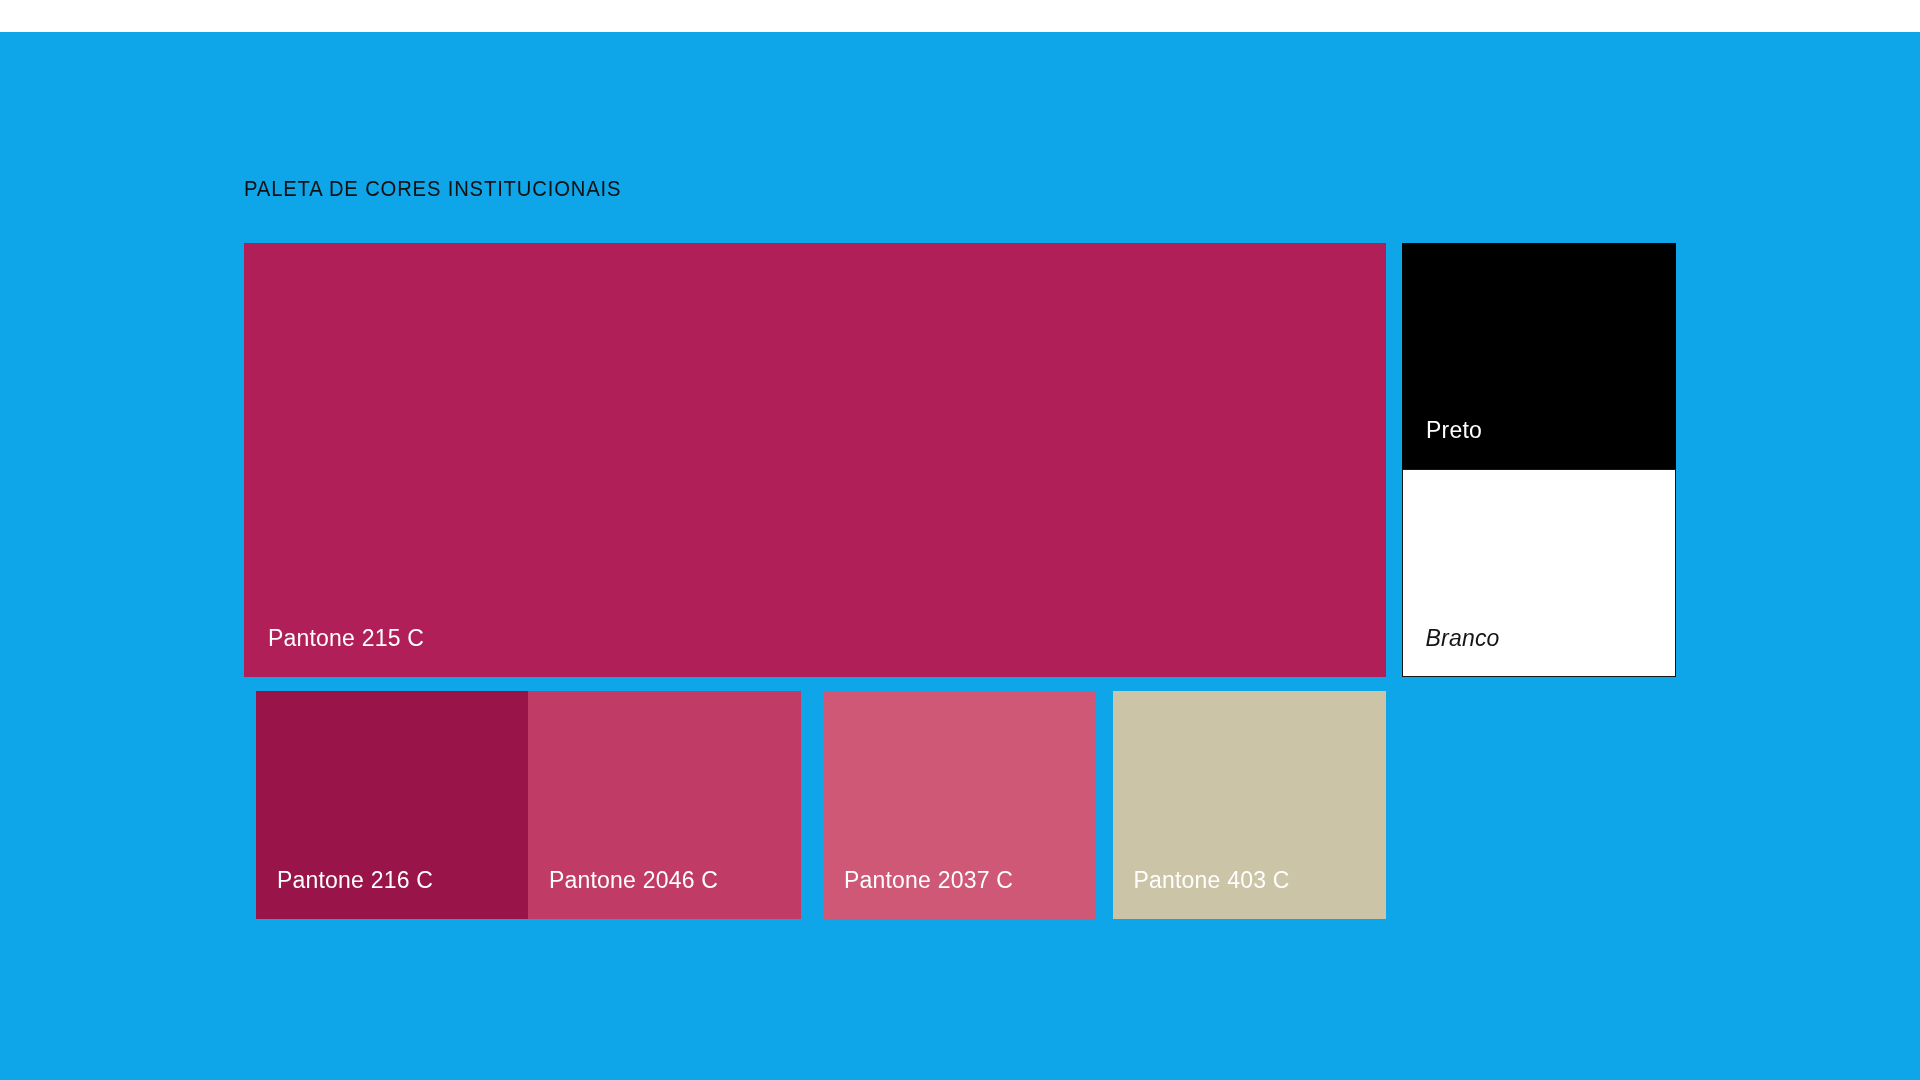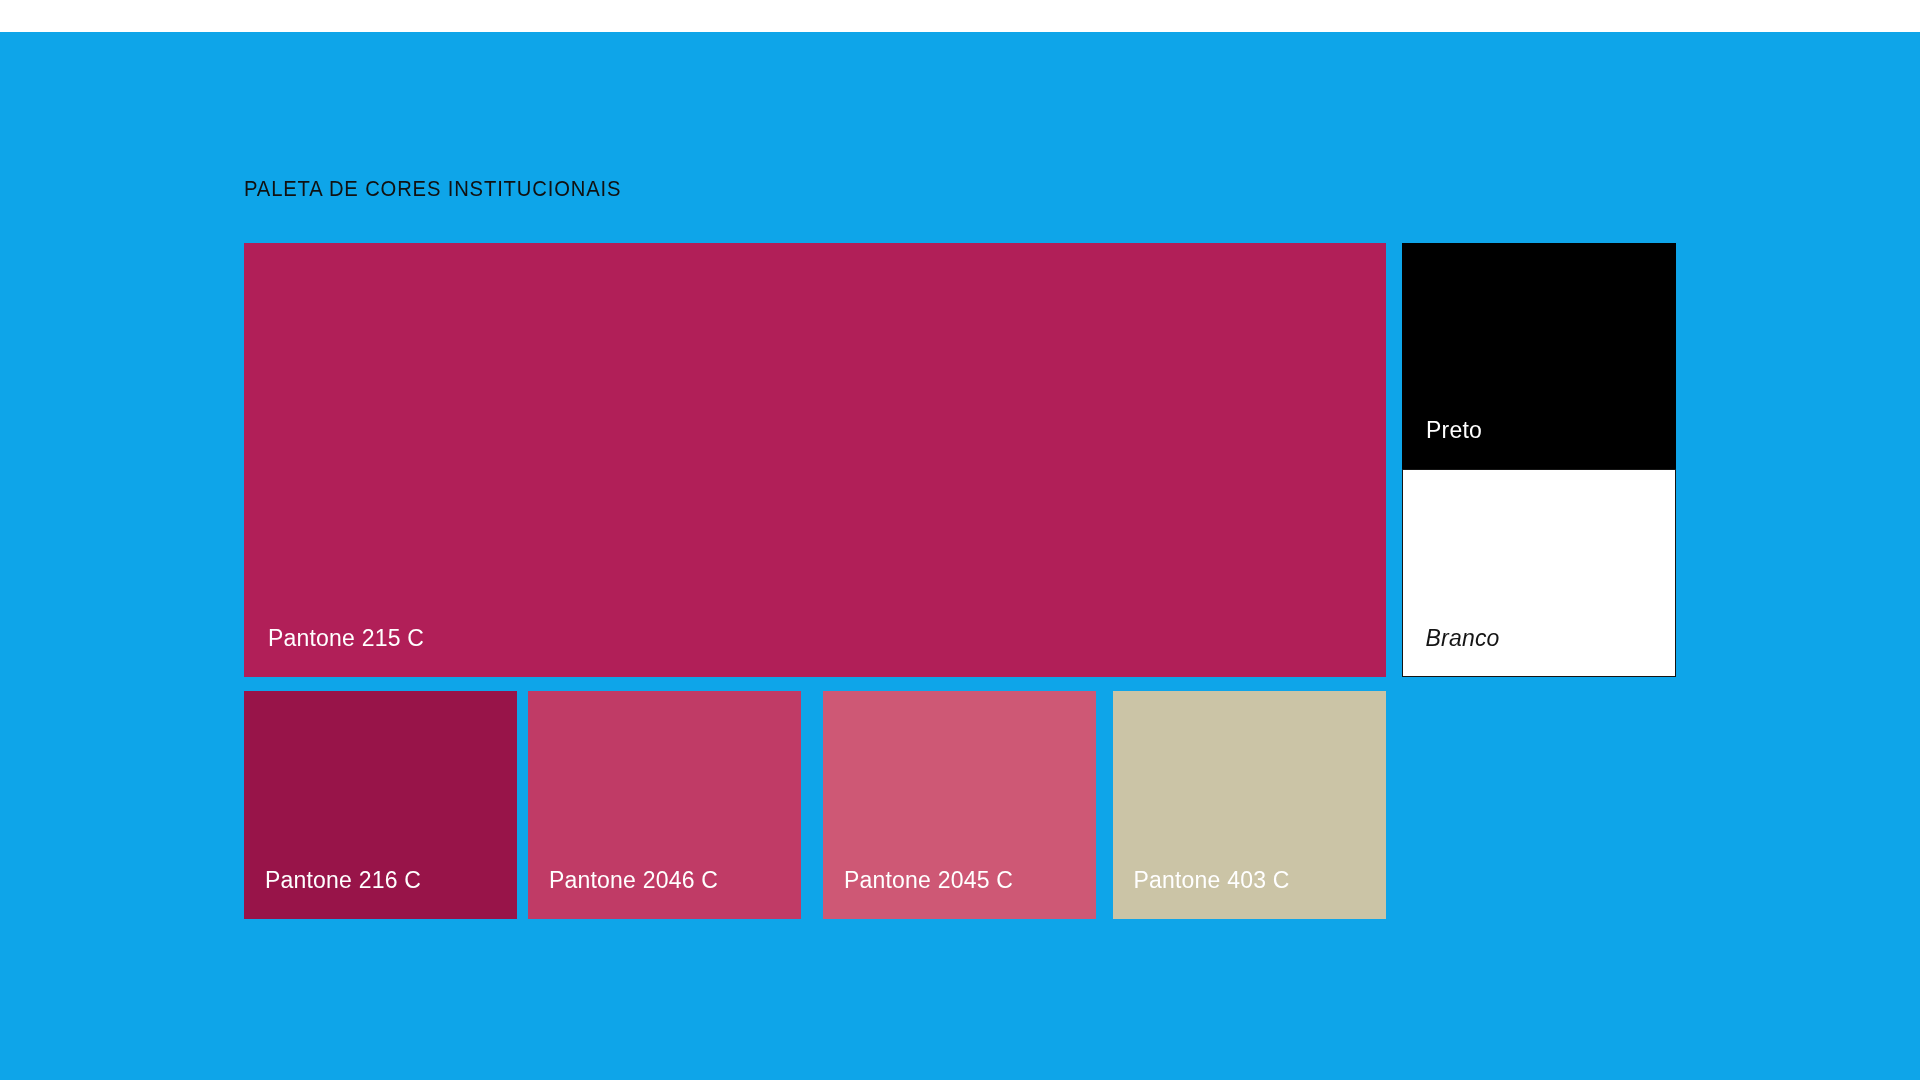--- a/index.html
+++ b/index.html
@@ -117,21 +117,21 @@
     height: 228px;
   }
 
   .bottom-swatch {
     position: absolute;
     top: 0;
     height: 228px;
     width: 273px;
   }
 
-  .bottom-swatch:nth-of-type(1) { left: 0px; }
+  .bottom-swatch:nth-of-type(1) { left: 12px; }
   .bottom-swatch:nth-of-type(2) { left: 284px; }
   .bottom-swatch:nth-of-type(3) { left: 579px; }
   .bottom-swatch:nth-of-type(4) { left: 868.5px; }
   .bottom-swatch:nth-of-type(5) { left: 1158px; width: 274px; }
 
   .bottom-swatch .swatch-label {
     left: 21px;
     bottom: 26px;
   }
 </style>
@@ -167,21 +167,21 @@
 
       <div class="swatch bottom-swatch" style="background-color: rgb(152, 20, 73);">
         <span class="swatch-label" style="color: rgb(255, 255, 255);">Pantone 216 C</span>
       </div>
 
       <div class="swatch bottom-swatch" style="background-color: rgb(192, 59, 102);">
         <span class="swatch-label" style="color: rgb(255, 255, 255);">Pantone 2046 C</span>
       </div>
 
       <div class="swatch bottom-swatch" style="background-color: rgb(206, 88, 117);">
-        <span class="swatch-label" style="color: rgb(255, 255, 255);">Pantone 2045 C</span>
+        <span class="swatch-label" style="color: rgb(255, 255, 255);">Pantone 2037 C</span>
       </div>
 
 
       <div class="swatch bottom-swatch" style="background-color: rgb(203, 196, 166);">
         <span class="swatch-label" style="color: rgb(255, 255, 255);">Pantone 403 C</span>
       </div>
 
     </div>
   </div>
 </div>

